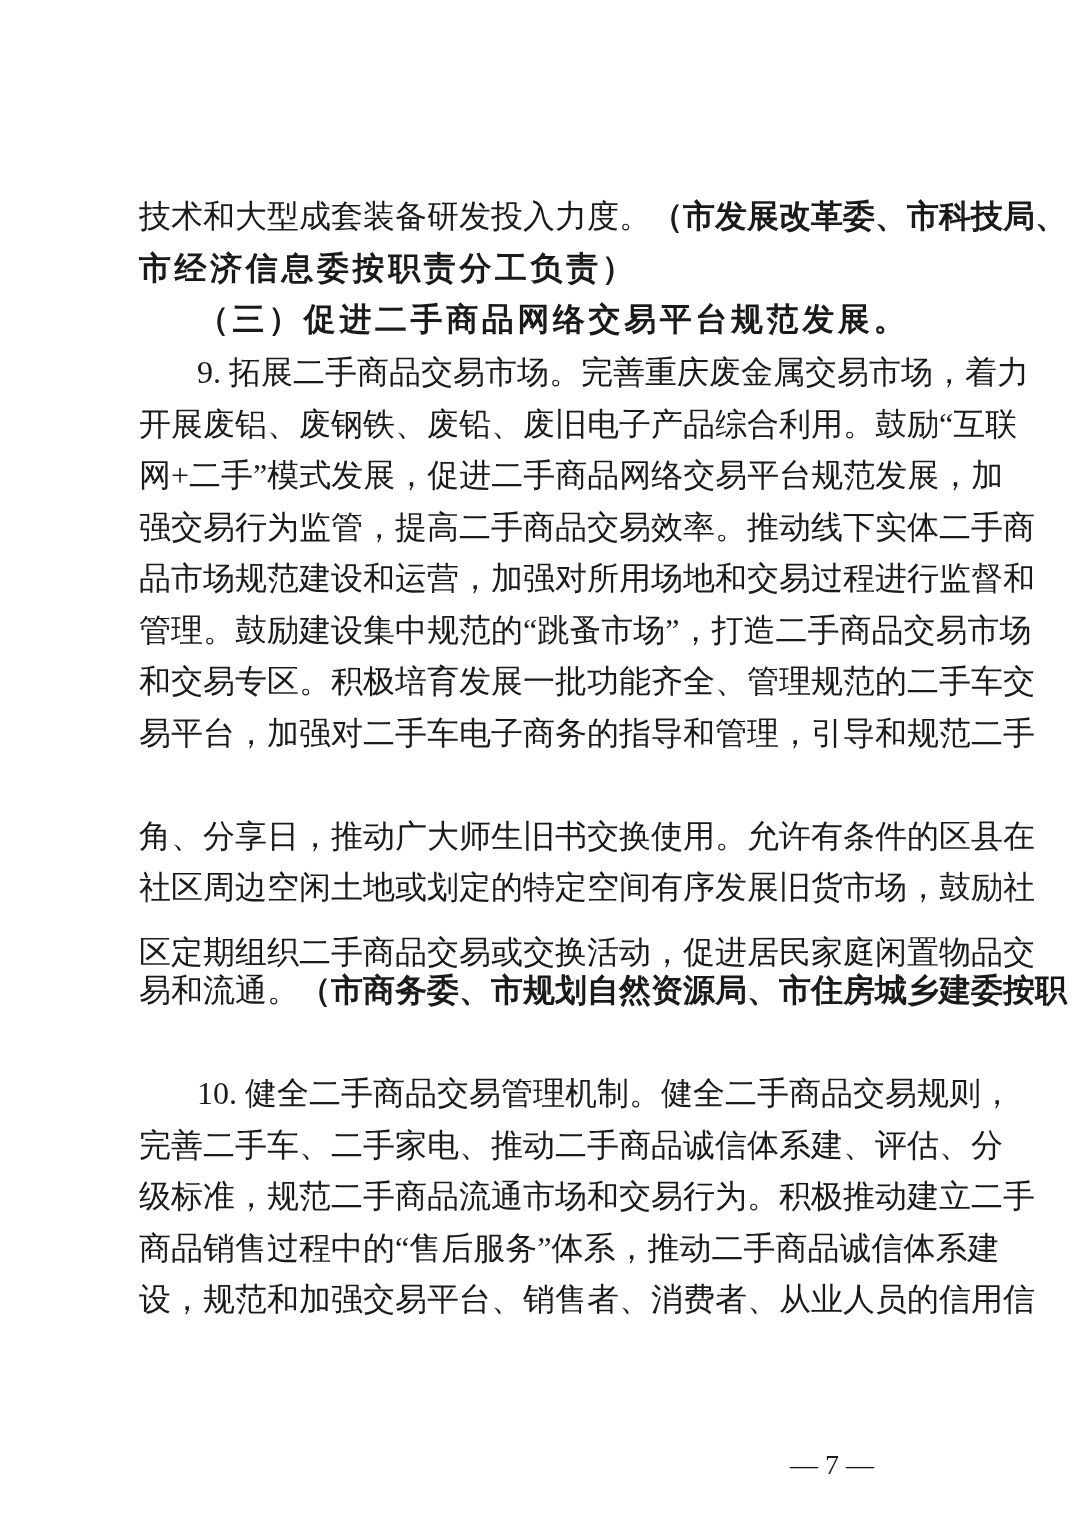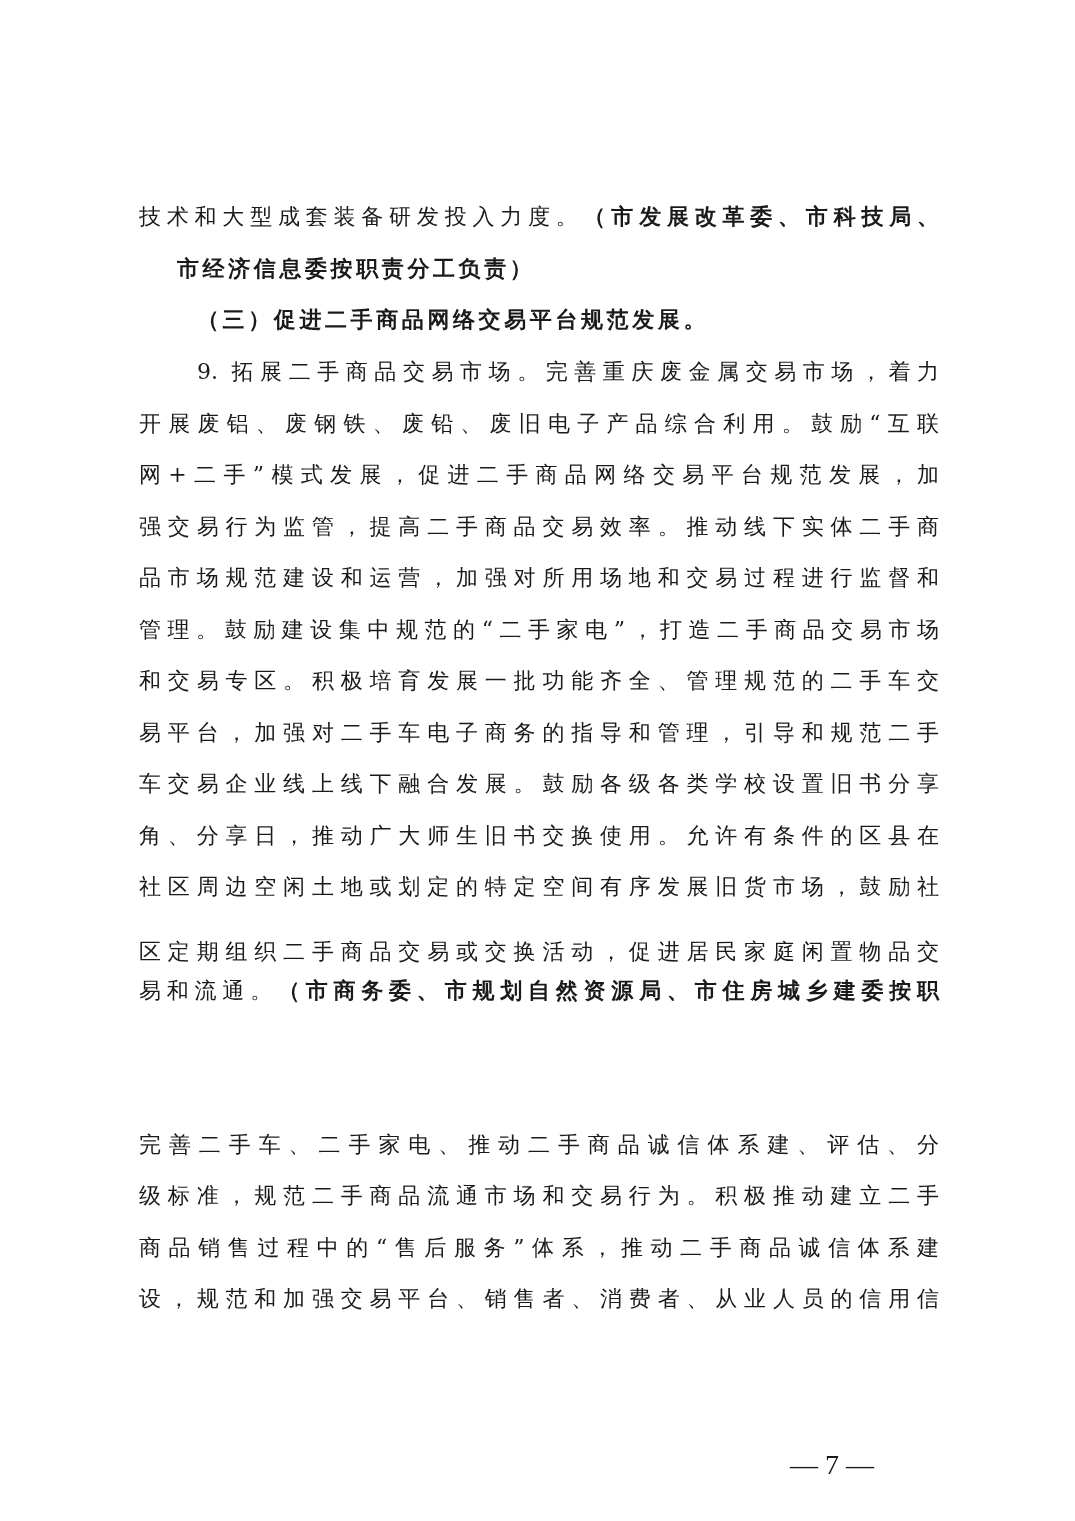--- a/index.html
+++ b/index.html
@@ -20,35 +20,35 @@
       left: 0;
       top: 0;
       width: 1075px;
       height: 1521px;
     }
     .line {
       position: absolute;
       left: 139px;
       width: 800px;
       height: 40px;
-      font-size: 22px;
+      font-size: 32px;
       line-height: 40px;
       white-space: nowrap;
       text-align: justify;
       text-align-last: justify;
       letter-spacing: 0;
+      font-family: Liberation Serif, serif;
     }
     .line.indent {
       left: 197px;
       width: 742px;
     }
     .line.short {
       text-align-last: left;
       letter-spacing: 3.6px;
-      margin-left: 38px;
     }
     .line.heading {
       left: 197px;
       width: auto;
       text-align-last: left;
       letter-spacing: 3.6px;
     }
     .bold {
       font-weight: bold;
     }
@@ -74,32 +74,32 @@
 
   <div class="line short bold" style="top:248px">市经济信息委按职责分工负责）</div>
 
   <div class="line heading bold" style="top:299px">（三）促进二手商品网络交易平台规范发展。</div>
 
   <div class="line indent" style="top:352px">9. 拓展二手商品交易市场。完善重庆废金属交易市场，着力</div>
   <div class="line" style="top:404px">开展废铝、废钢铁、废铅、废旧电子产品综合利用。鼓励“互联</div>
   <div class="line" style="top:455px">网+二手”模式发展，促进二手商品网络交易平台规范发展，加</div>
   <div class="line" style="top:507px">强交易行为监管，提高二手商品交易效率。推动线下实体二手商</div>
   <div class="line" style="top:558px">品市场规范建设和运营，加强对所用场地和交易过程进行监督和</div>
-  <div class="line" style="top:610px">管理。鼓励建设集中规范的“二手家电”，打造二手商品交易市场</div>
+  <div class="line" style="top:610px">管理。鼓励建设集中规范的“跳蚤市场”，打造二手商品交易市场</div>
   <div class="line" style="top:661px">和交易专区。积极培育发展一批功能齐全、管理规范的二手车交</div>
   <div class="line" style="top:713px">易平台，加强对二手车电子商务的指导和管理，引导和规范二手</div>
-  <div class="line" style="top:764px">车交易企业线上线下融合发展。鼓励各级各类学校设置旧书分享</div>
   <div class="line" style="top:816px">角、分享日，推动广大师生旧书交换使用。允许有条件的区县在</div>
   <div class="line" style="top:867px">社区周边空闲土地或划定的特定空间有序发展旧货市场，鼓励社</div>
   <div class="line" style="top:932px">区定期组织二手商品交易或交换活动，促进居民家庭闲置物品交</div>
 
   <div class="line" style="top:970px">
     <span>易和流通。</span><span class="bold">（市商务委、市规划自然资源局、市住房城乡建委按职</span>
   </div>
 
 
+  <div class="line indent" style="top:1073px">10. 健全二手商品交易管理机制。健全二手商品交易规则，</div>
   <div class="line" style="top:1125px">完善二手车、二手家电、推动二手商品诚信体系建、评估、分</div>
   <div class="line" style="top:1176px">级标准，规范二手商品流通市场和交易行为。积极推动建立二手</div>
   <div class="line" style="top:1228px">商品销售过程中的“售后服务”体系，推动二手商品诚信体系建</div>
   <div class="line" style="top:1279px">设，规范和加强交易平台、销售者、消费者、从业人员的信用信</div>
 
   <div class="page-number">— 7 —</div>
 </div>
 
 </body></html>

